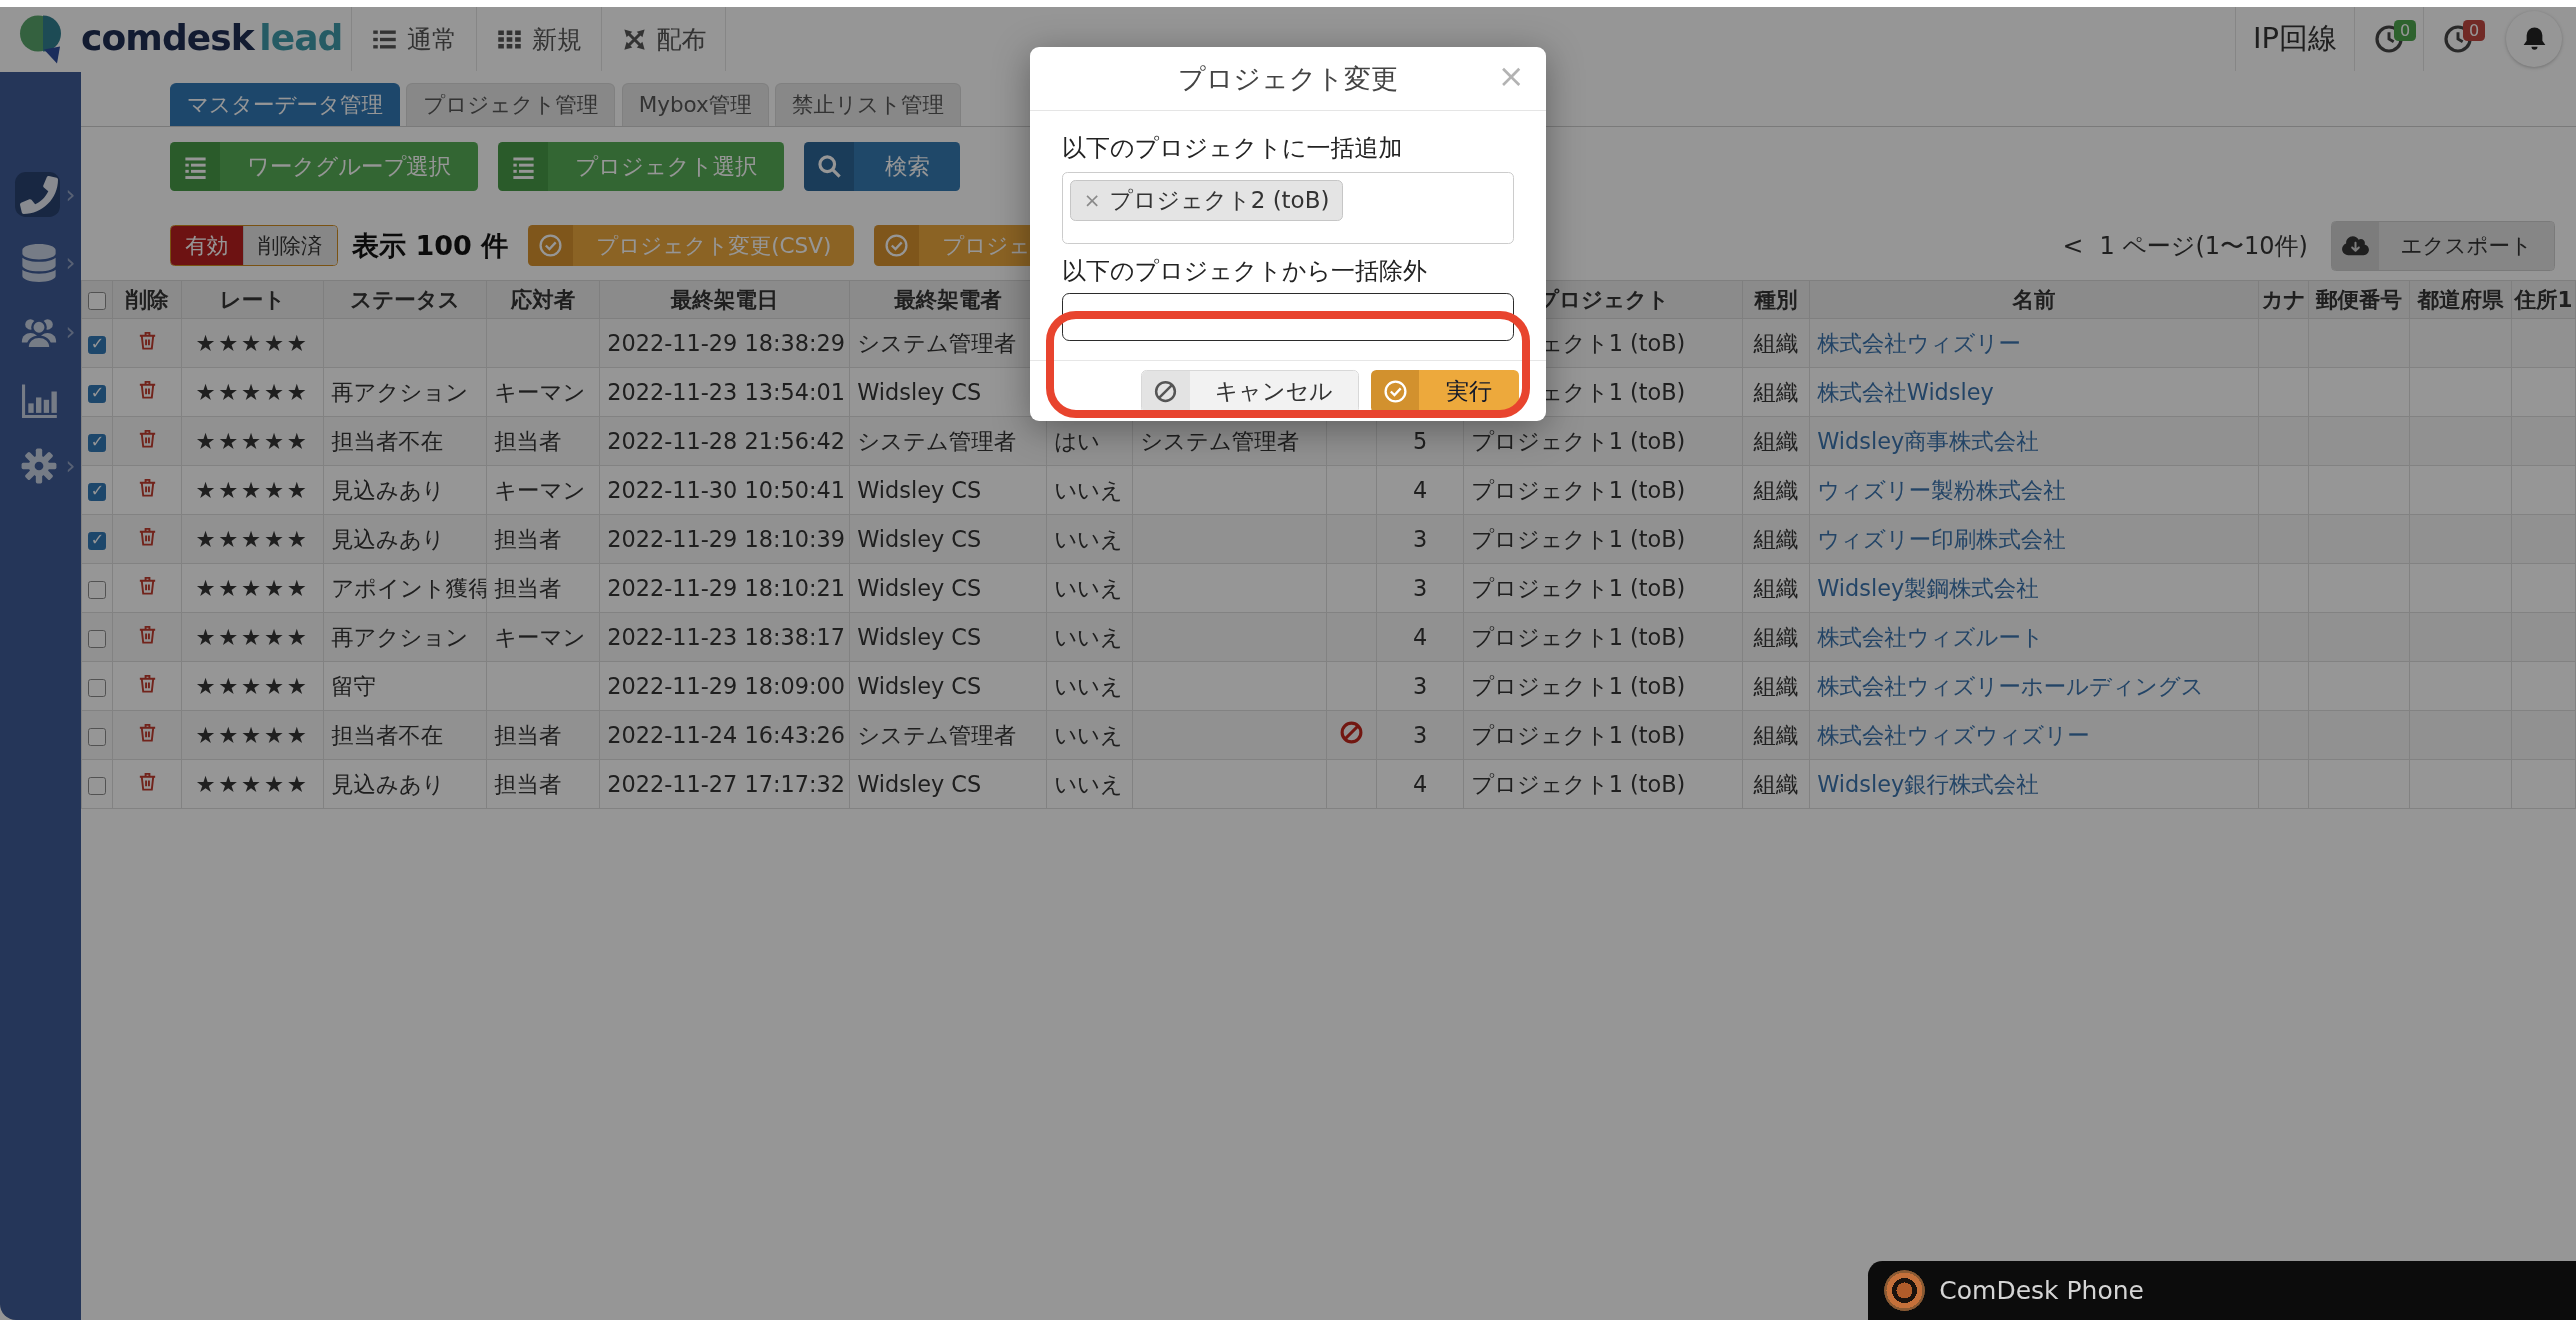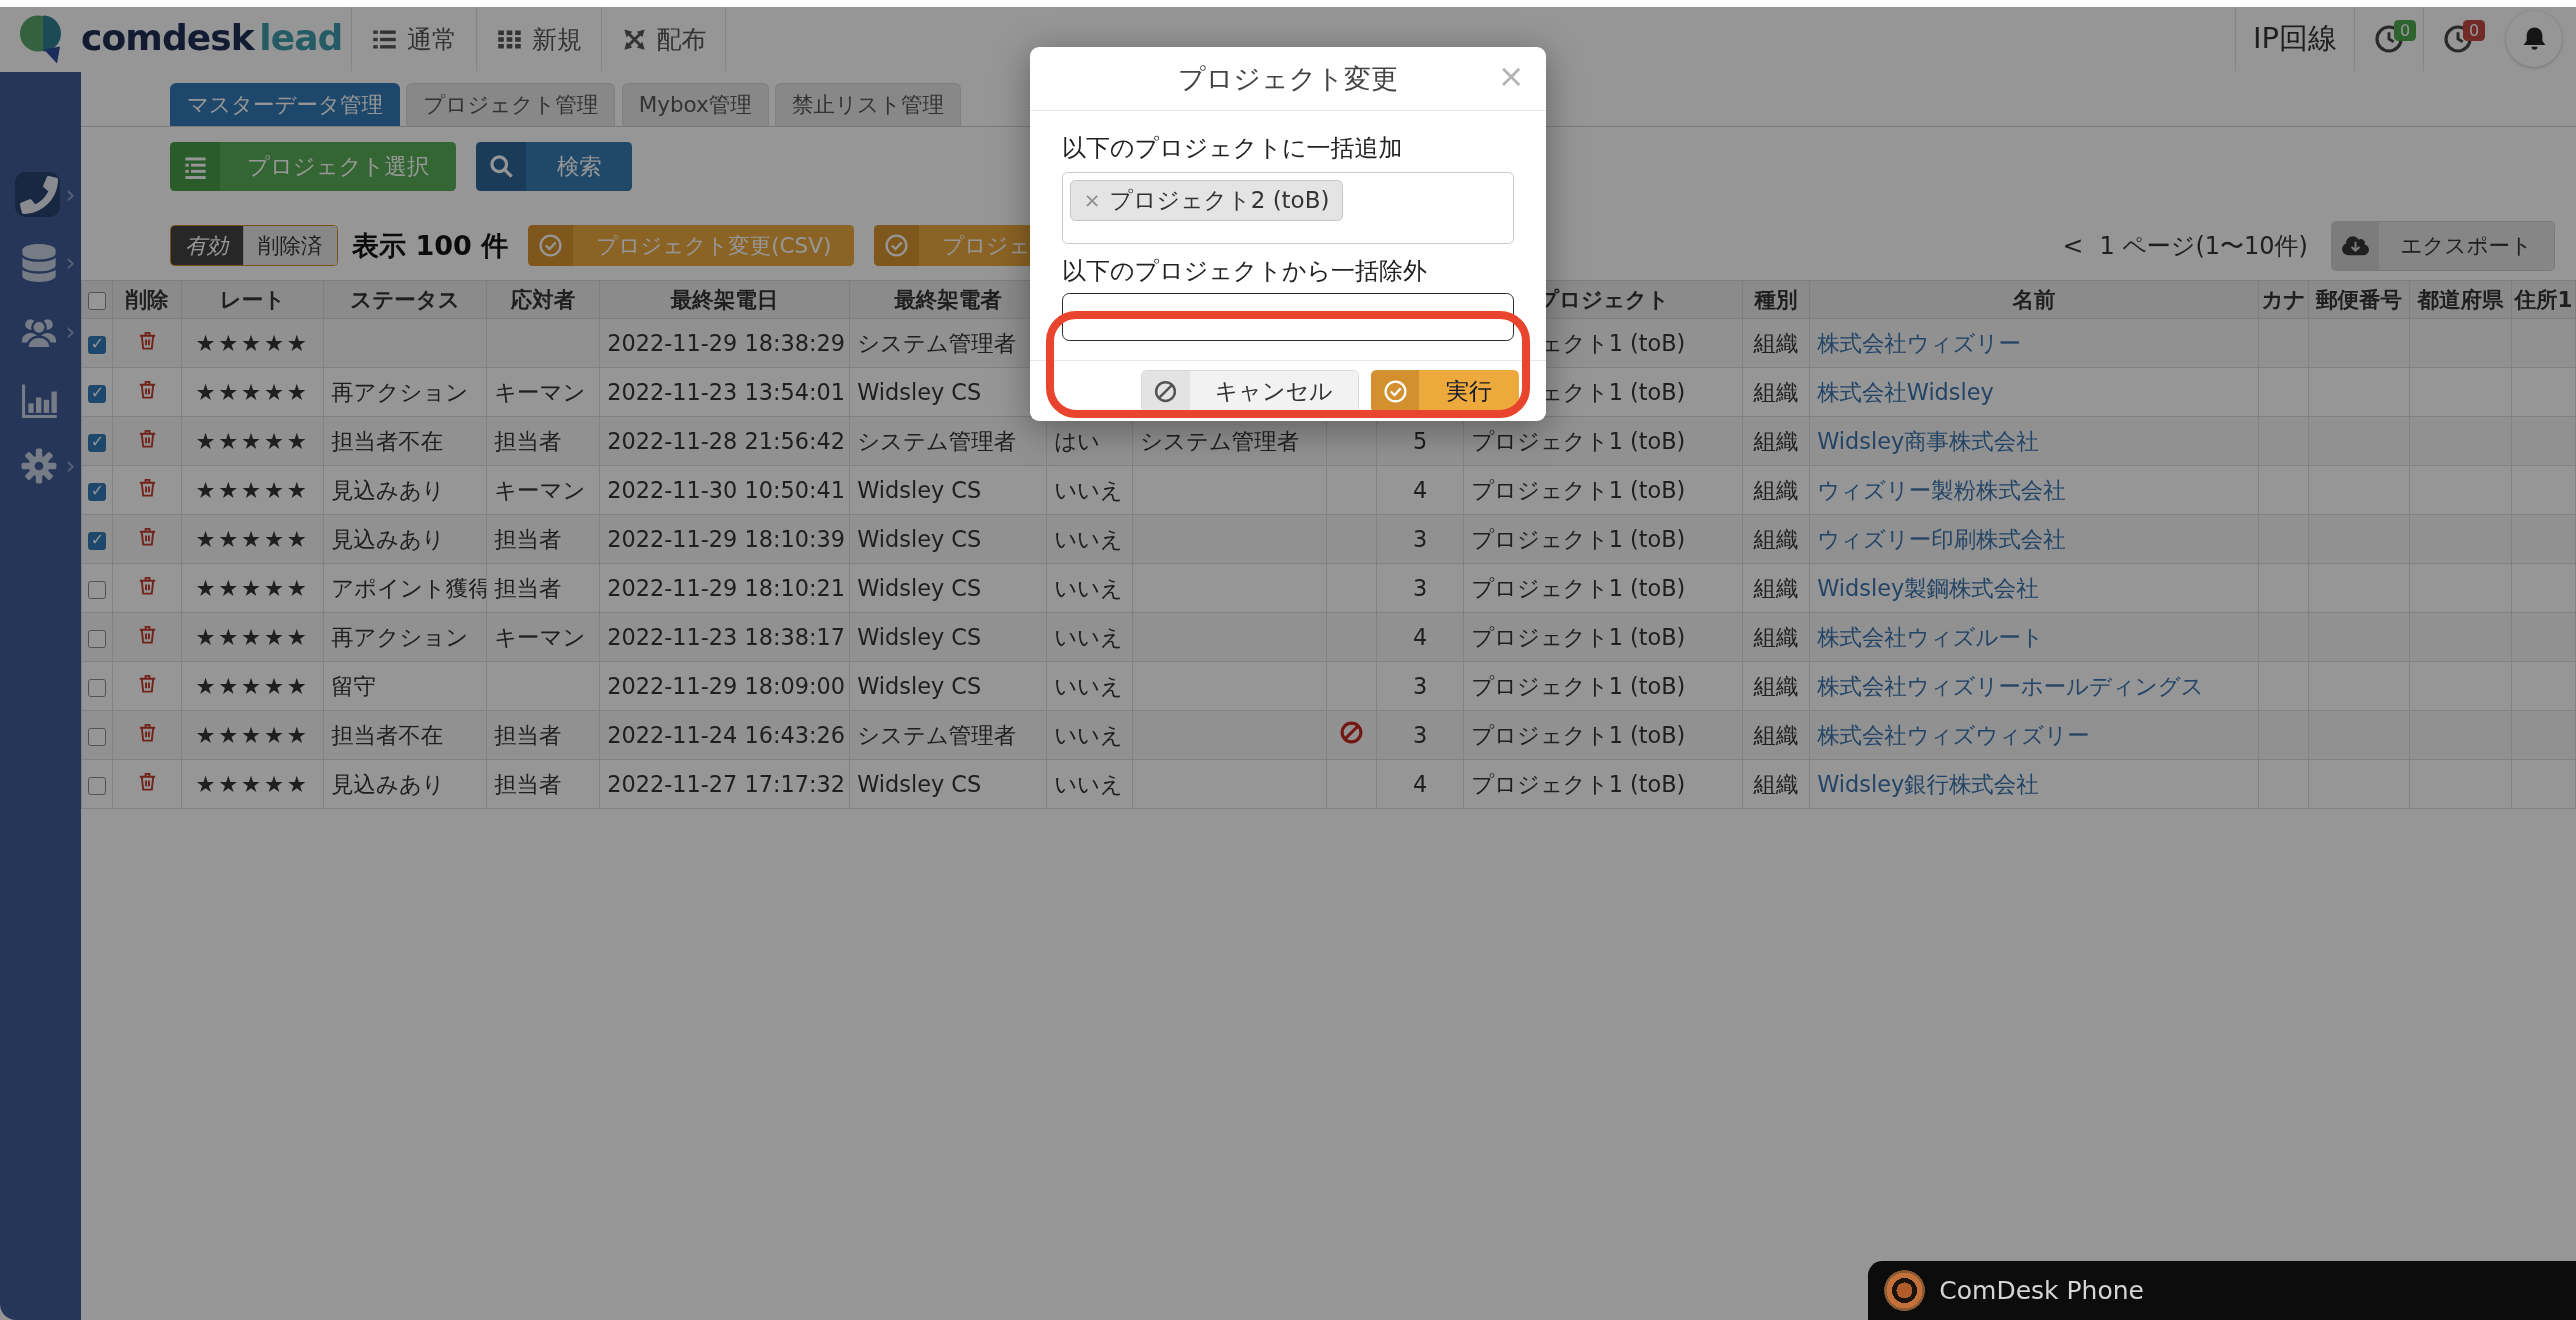--- a/index.html
+++ b/index.html
@@ -57,21 +57,21 @@
   .btn2 .seg { width:50px; display:flex; align-items:center; justify-content:center; }
   .btn2 .lbl { display:flex; align-items:center; padding:0 27px; font-size:22.4px; white-space:nowrap; }
   .btn-green .seg { background:#459a45; } .btn-green .lbl { background:#55ad55; color:#fff; }
   .btn-green { min-width:283px; } .btn-green .lbl { flex:1; justify-content:center; }
   .btn-blue .seg { background:#2a6496; } .btn-blue .lbl { background:#3379b2; color:#fff; flex:1; justify-content:center; }
   .btn-blue { min-width:156px; }
   .seg svg { width:27px; height:27px; color:#fff; }
 
   .toolbar { position:absolute; left:89px; right:21.5px; top:153px; height:41px; display:flex; align-items:center; }
   .grp { display:flex; height:41px; border-radius:4.5px; overflow:hidden; border:0.9px solid #cf8a1d; }
-  .g-on { background:#404040; color:#fff; font-size:21.5px; padding:0 14.3px; display:flex; align-items:center;font-style:italic; }
+  .g-on { background:#b91c1c; color:#fff; font-size:21.5px; padding:0 14.3px; display:flex; align-items:center; }
   .g-off { background:#e6e6e6; color:#333; font-size:21.5px; padding:0 14.3px; display:flex; align-items:center; border-left:0.9px solid #cdcdcd; }
   .count { font-size:27px; font-weight:bold; color:#111; margin-left:14.3px; white-space:nowrap; }
   .tb-btn { height:41px; margin-left:20px; }
   .btn-orange .seg { background:#d8922b; } .btn-orange .lbl { background:#eca73c; color:#fff; }
   .btn-red .seg { background:#b23430; } .btn-red .lbl { background:#c9453f; color:#fff; }
   .tb-btn .seg { width:45px; } .tb-btn .seg svg { width:25px; height:25px; }
   .tb-btn .lbl { padding:0 23px; font-size:21.5px; }
   .spacer { flex:1; }
   .pager { display:flex; align-items:center; font-size:24px; color:#333; gap:16px; margin-right:23px; white-space:nowrap; }
   .pager .arrow { cursor:pointer; font-size:25px; }
@@ -286,20 +286,33 @@
         <span class="seg">
           <svg viewBox="0 0 24 24" fill="currentColor">
               <rect x="3" y="4" width="18" height="2.6"></rect>
               <rect x="3" y="9.5" width="3" height="2.6"></rect>
               <rect x="8" y="9.5" width="13" height="2.6"></rect>
               <rect x="3" y="15" width="3" height="2.6"></rect>
               <rect x="8" y="15" width="13" height="2.6"></rect>
               <rect x="3" y="20.5" width="18" height="2.6"></rect>
             </svg>
         </span>
+        <span class="lbl">ワークグループ選択</span>
+      </div>
+      <div class="btn2 btn-green">
+        <span class="seg">
+          <svg viewBox="0 0 24 24" fill="currentColor">
+              <rect x="3" y="4" width="18" height="2.6"></rect>
+              <rect x="3" y="9.5" width="3" height="2.6"></rect>
+              <rect x="8" y="9.5" width="13" height="2.6"></rect>
+              <rect x="3" y="15" width="3" height="2.6"></rect>
+              <rect x="8" y="15" width="13" height="2.6"></rect>
+              <rect x="3" y="20.5" width="18" height="2.6"></rect>
+            </svg>
+        </span>
         <span class="lbl">プロジェクト選択</span>
       </div>
       <div class="btn2 btn-blue">
         <span class="seg">
           <svg viewBox="0 0 24 24" fill="none">
               <circle cx="10" cy="10" r="6.5" stroke="currentColor" stroke-width="2.8"></circle>
               <path d="M15 15l6 6" stroke="currentColor" stroke-width="2.8"></path>
             </svg>
         </span>
         <span class="lbl">検索</span>

